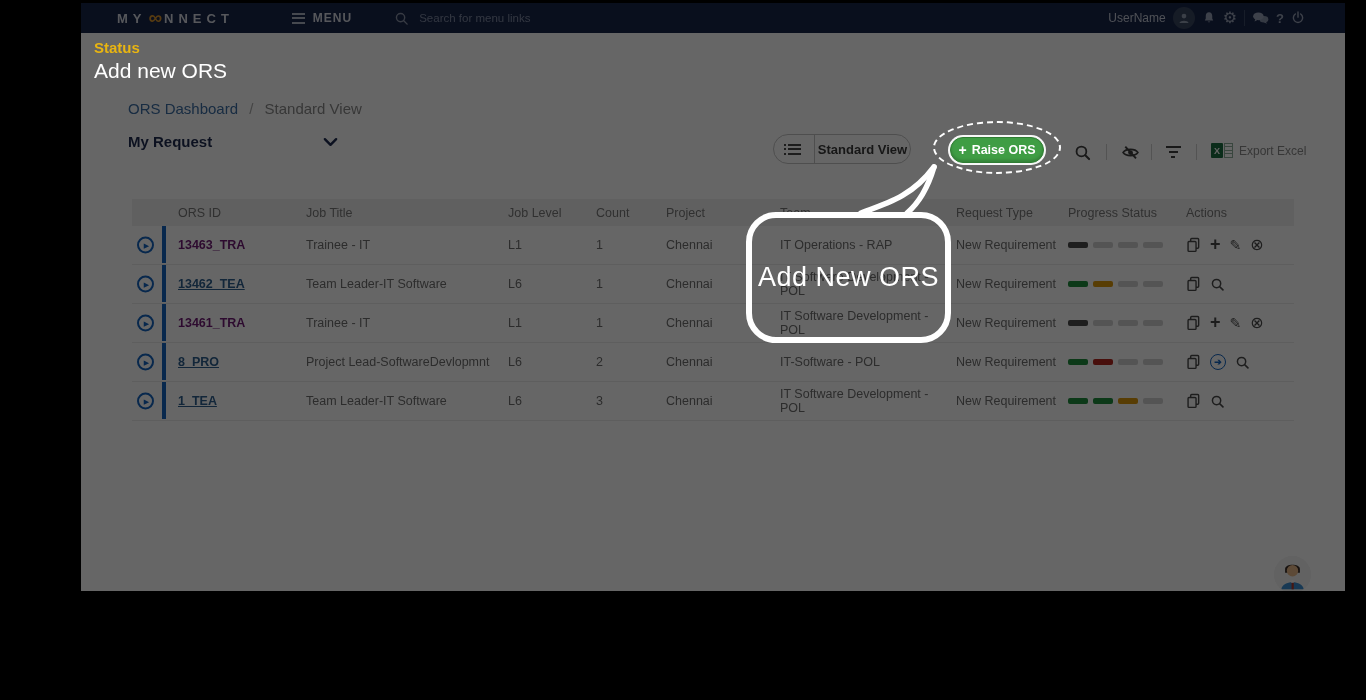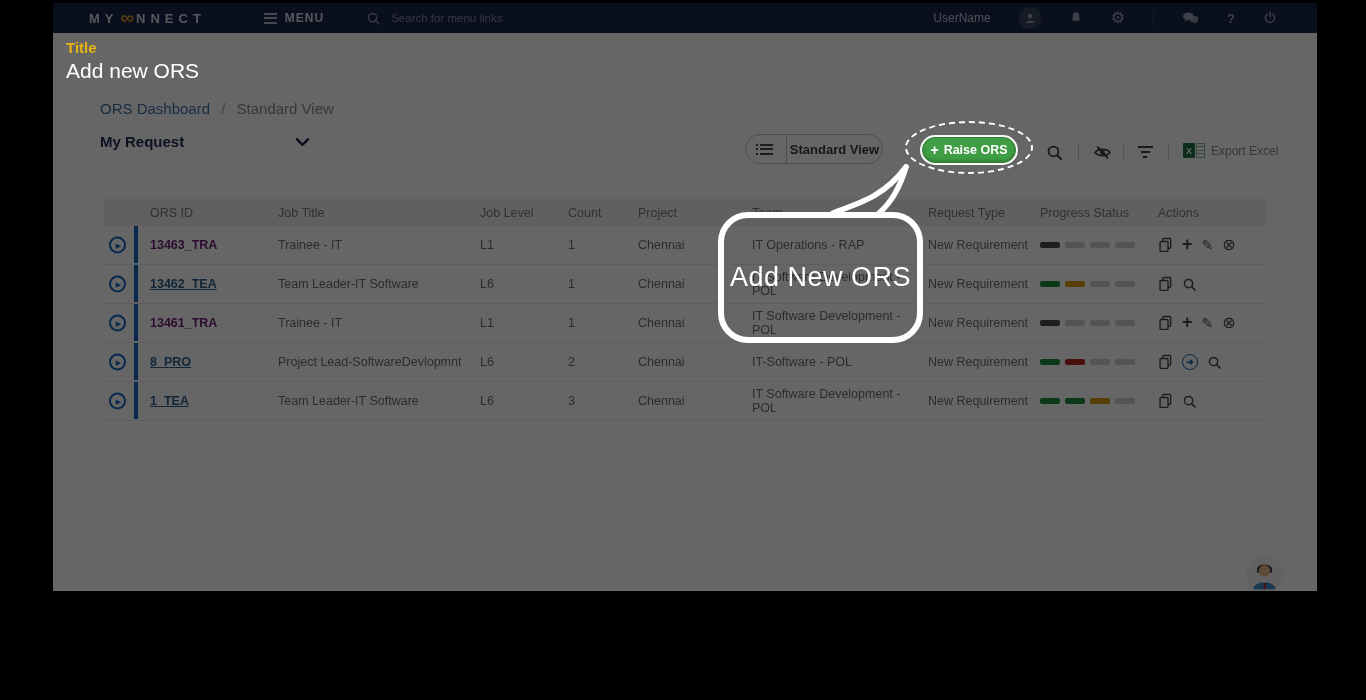--- a/index.html
+++ b/index.html
@@ -1,35 +1,35 @@
 <!DOCTYPE html>
 <html style="--accent-green: #3f9d44; --link-blue: #2e5f8f; --bar-blue: #1565c0;"><head>
 <meta charset="utf-8">
 <style>
   html,body{margin:0;padding:0;}
   body{width:1366px;height:700px;background:#000;position:relative;overflow:hidden;
        font-family:"Liberation Sans",sans-serif;}
-  .screen{position:absolute;inset:0;background:#000;}
+  .screen{position:absolute;inset:0;background:#000;margin-left:28px;}
   .window{position:absolute;left:53px;top:3px;width:1264px;height:588px;background:#ffffff;overflow:hidden;}
 
   
   .navbar{position:absolute;left:0;top:0;right:0;height:30px;background:#18264a;
           display:flex;align-items:center;color:#c7cddb;}
   .logo{margin-left:36px;display:flex;align-items:center;font-size:13px;font-weight:bold;
         letter-spacing:5px;color:#d6dae3;}
   .logo .inf{color:#d9952b;font-size:19px;line-height:0;letter-spacing:0;margin:0 2px;}
   .menu-btn{margin-left:58px;display:flex;align-items:center;gap:8px;font-size:12px;
             font-weight:bold;letter-spacing:1px;color:#d6dae3;cursor:pointer;}
   .hamb{display:flex;flex-direction:column;gap:2.5px;}
   .hamb i{display:block;width:13px;height:2px;background:#aeb6c6;}
   .nav-search{margin-left:42px;display:flex;align-items:center;gap:8px;color:#8a93a8;}
   .nav-search input{background:transparent;border:none;outline:none;width:190px;
                     font-size:11.5px;color:#aeb6c6;font-family:"Liberation Sans",sans-serif;}
   .nav-search input::placeholder{color:#7f8aa3;}
-  .nav-right{margin-left:auto;margin-right:40px;display:flex;align-items:center;gap:28px;color:#9aa4b8;}
+  .nav-right{margin-left:auto;margin-right:40px;display:flex;align-items:center;gap:7px;color:#9aa4b8;}
   .nav-user{font-size:12px;color:#c3c9d6;}
   .nav-avatar{width:22px;height:22px;border-radius:50%;background:#39465f;display:flex;
               align-items:center;justify-content:center;cursor:pointer;}
   .nav-ic{display:flex;align-items:center;justify-content:center;cursor:pointer;color:#9aa4b8;}
   .gear-glyph{font-size:16px;line-height:1;}
   .help-glyph{font-size:13px;font-weight:bold;}
   .nav-div{width:1px;height:16px;background:#3b4a68;}
 
   
   .breadcrumb{position:absolute;left:47px;top:97px;font-size:15px;color:#8a8a8a;}
@@ -433,21 +433,21 @@
           <path d="M8 36 C9 26 31 26 32 36 Z" fill="#3d8fd1"></path>
           <path d="M17 27 L20 30 L23 27 L20 26 Z" fill="#ffffff"></path>
           <rect x="19" y="29" width="2.4" height="7" fill="#b03a2e"></rect>
         </svg>
       </span>
       <div class="adam-label">ASK Adam</div>
     </div>
 
     <div class="dim"></div>
     <div class="spot-title">
-      <div class="t1">Title</div>
+      <div class="t1">Status</div>
       <div class="t2">Add new ORS</div>
     </div>
     <div class="callout">
       <span class="callout-text">Add New ORS</span>
     </div>
     <svg class="tail" width="120" height="60" viewBox="0 0 120 60">
       <path d="M20 54 C 50 43 72 36 93 8" fill="none" stroke="#ffffff" stroke-width="5.5" stroke-linecap="round"></path>
       <path d="M66 54 C 78 44 87 28 93 8" fill="none" stroke="#ffffff" stroke-width="5.5" stroke-linecap="round"></path>
     </svg>
 

